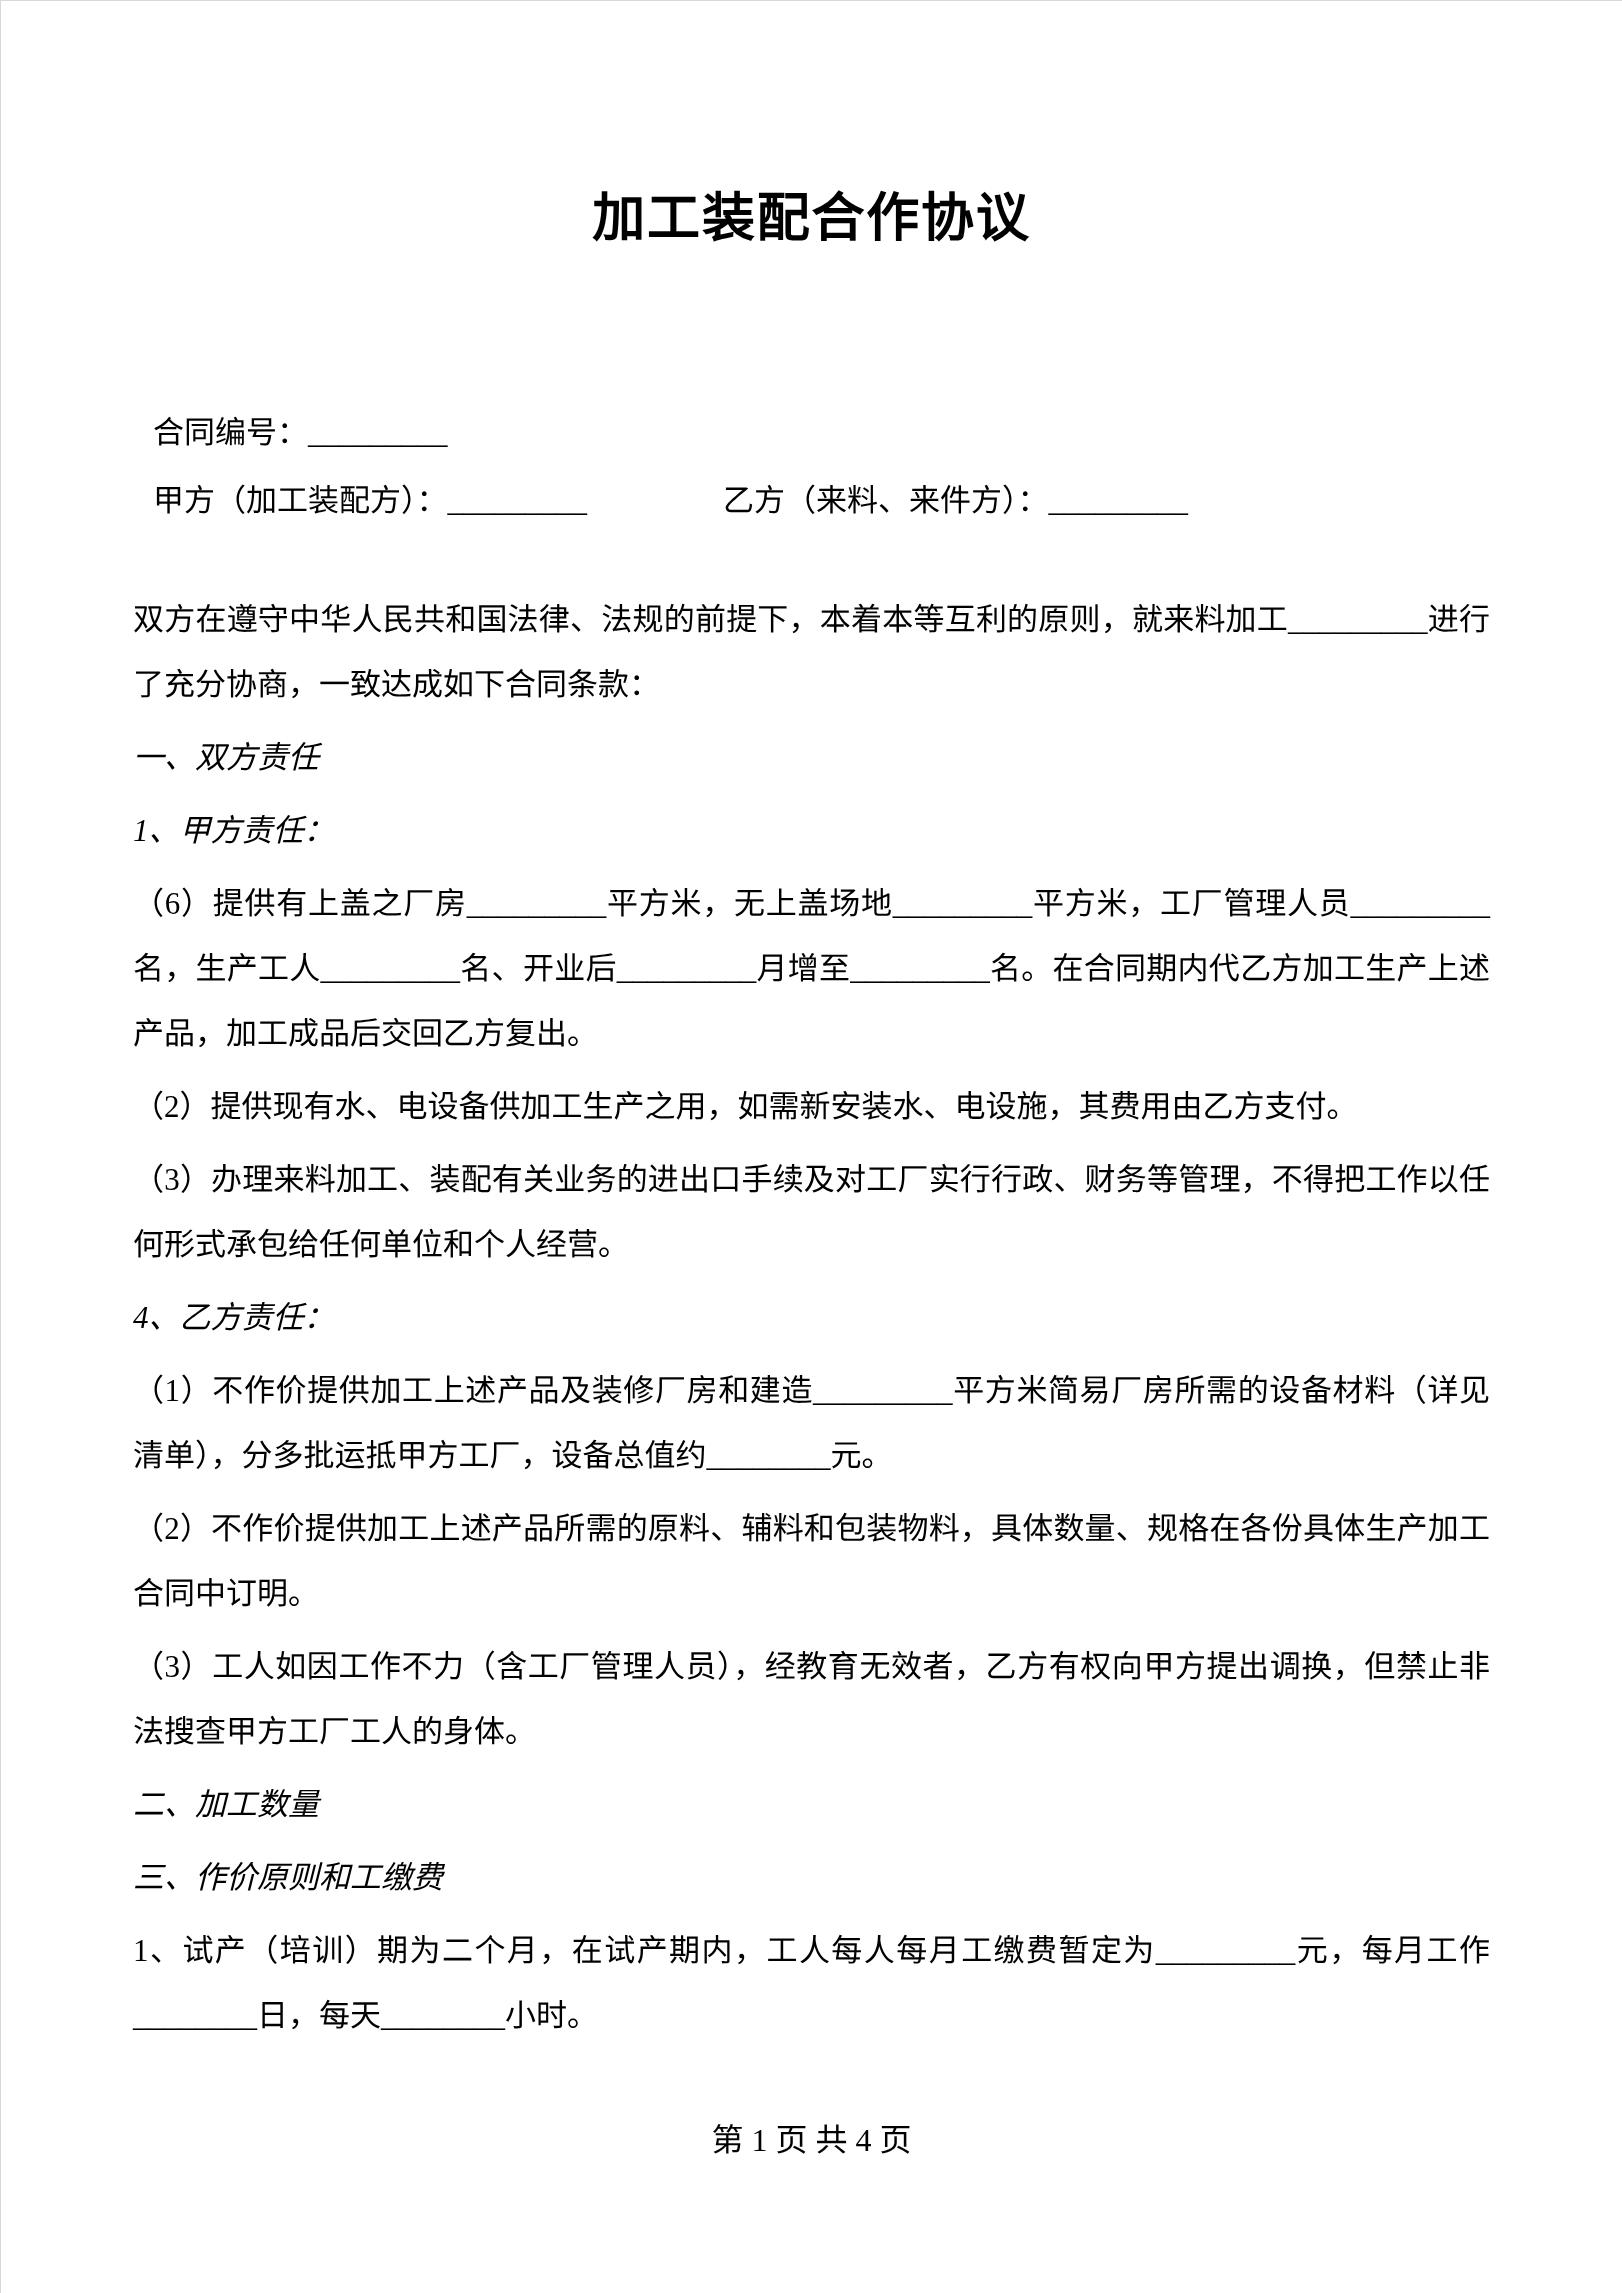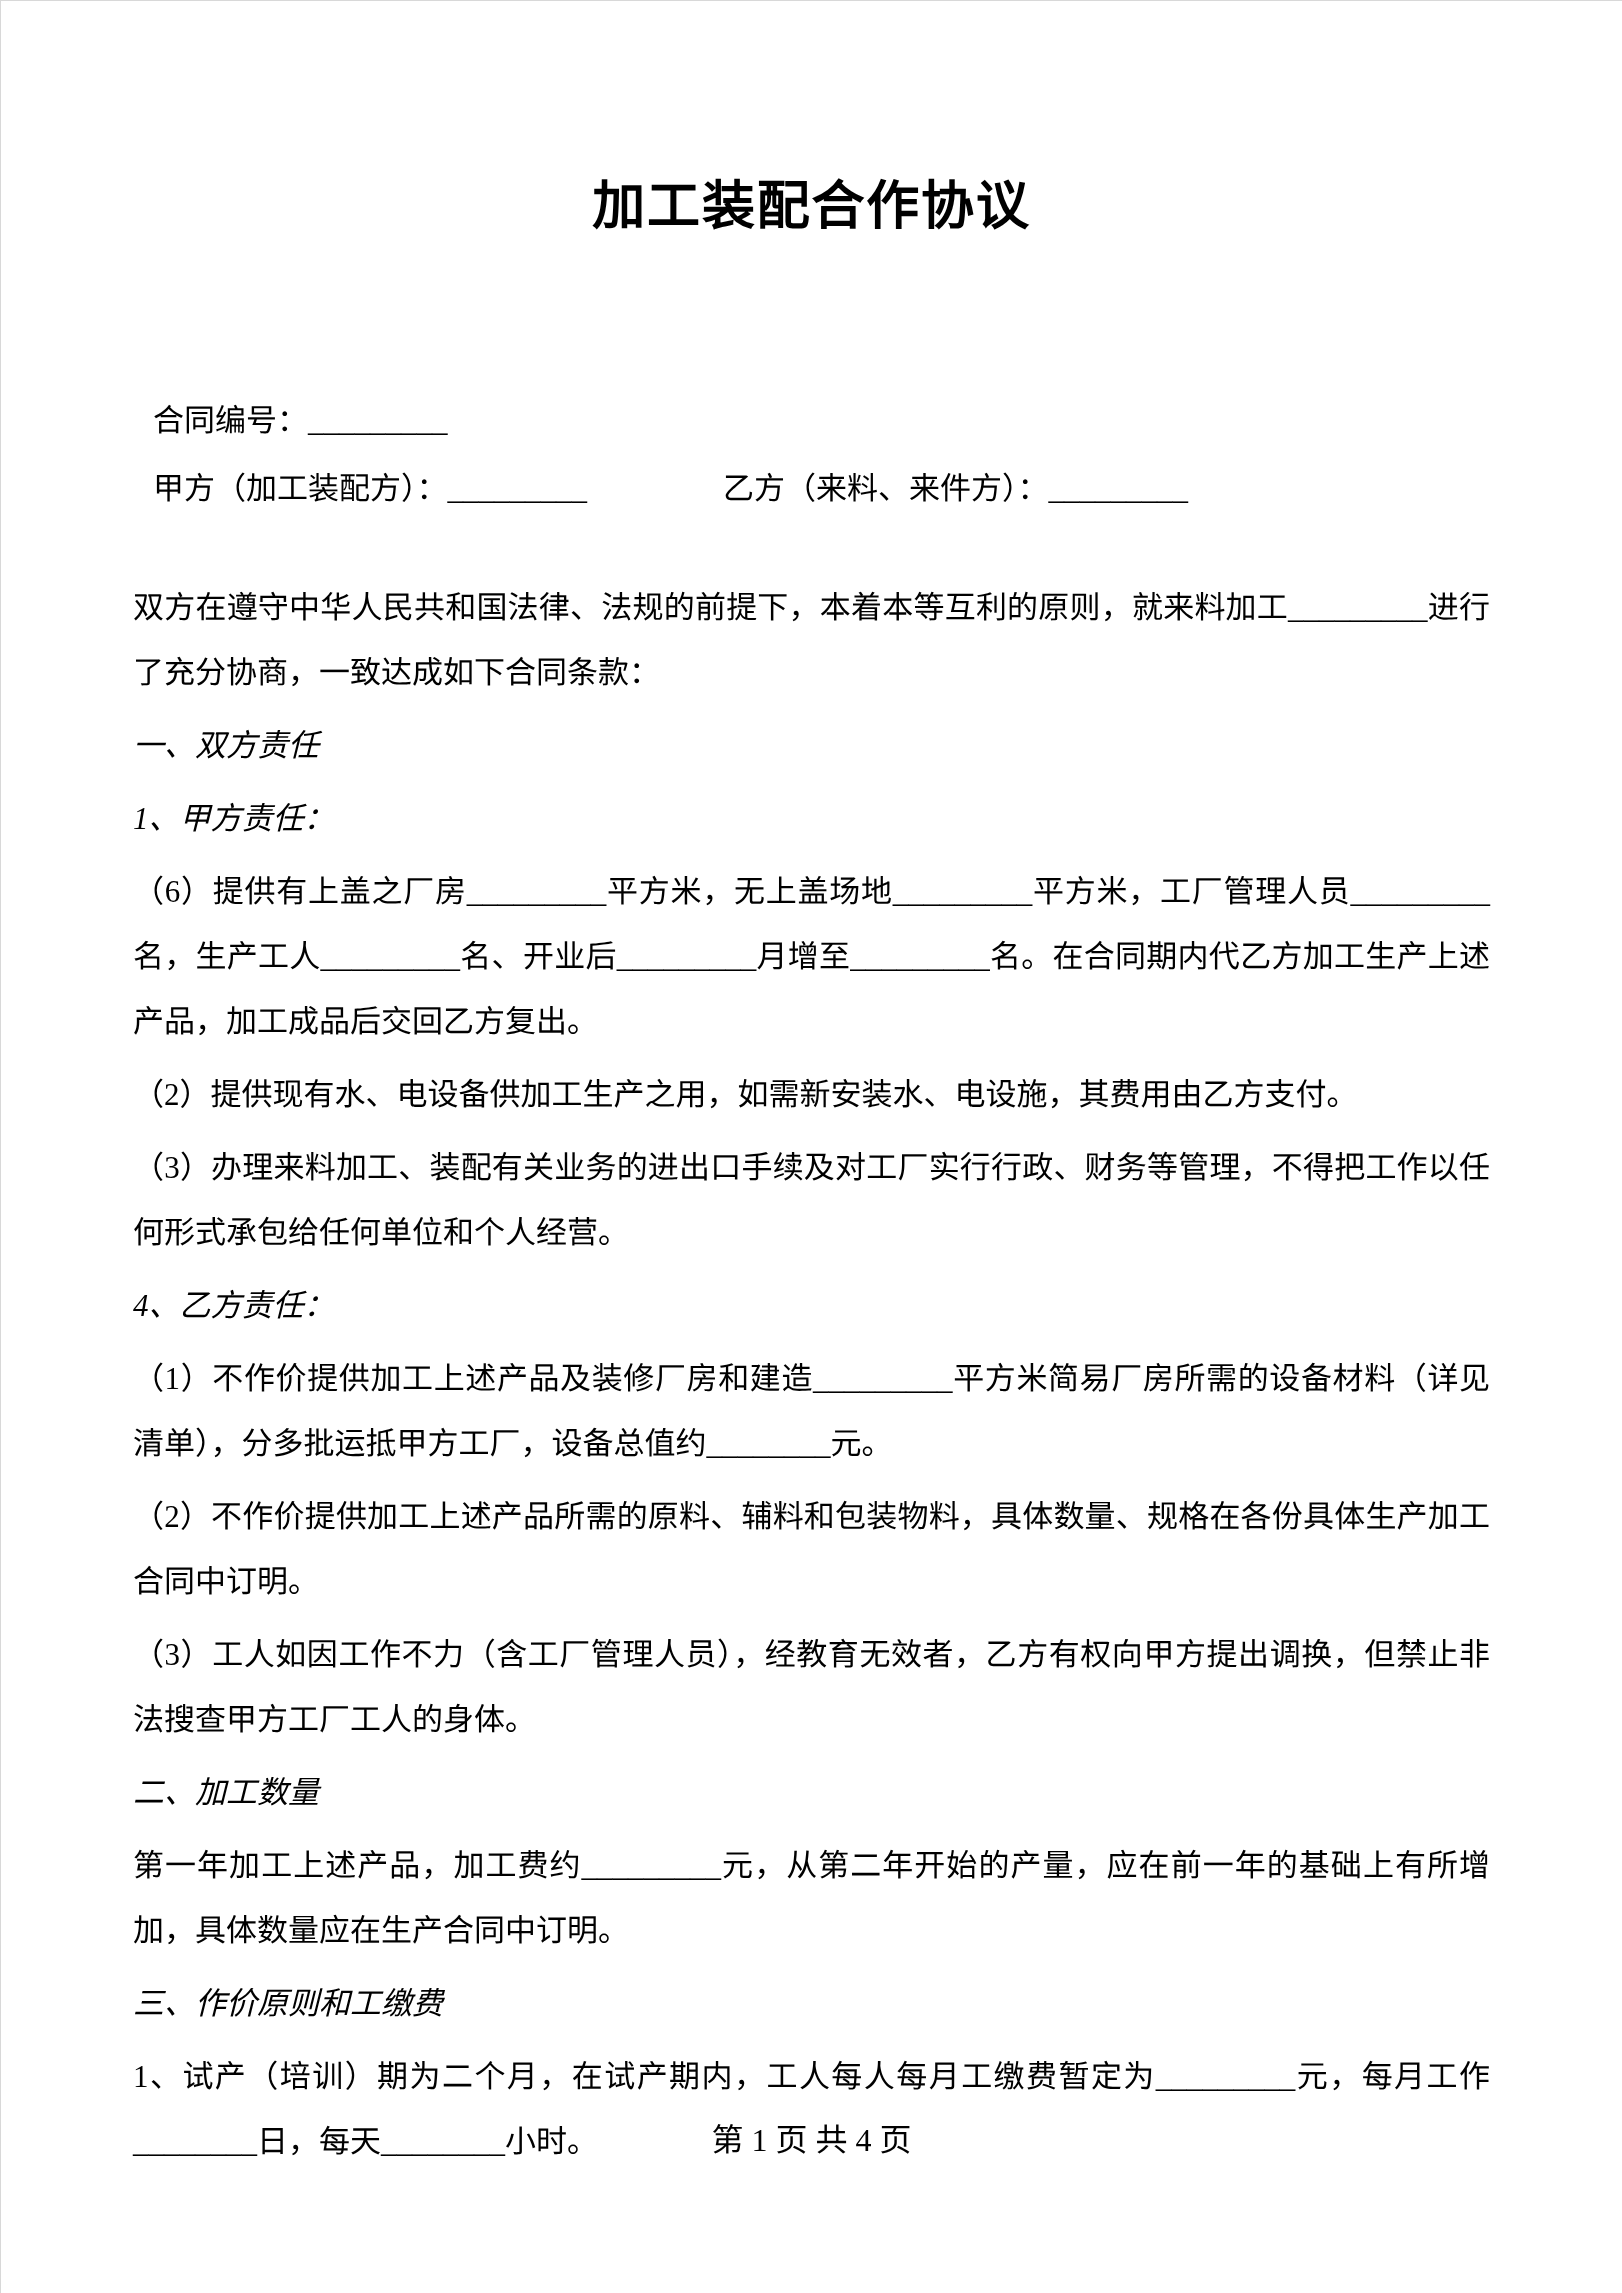--- a/index.html
+++ b/index.html
@@ -13,21 +13,21 @@
     height: 2294px;
     box-sizing: border-box;
     background: #ffffff;
     border: 1.8px solid #d8d8d8;
     padding: 0 124px;
     font-family: "Liberation Serif", "DejaVu Serif", serif;
     color: #000000;
     overflow: hidden;
   }
   .doc-title {
-    margin: 0;
+    margin: 12px;
     padding-top: 168px;
     font-size: 53px;
     font-weight: bold;
     text-align: center;
     line-height: 1.4;
     letter-spacing: 1.8px;
   }
   .header-block {
     margin-top: 144px;
   }
@@ -85,21 +85,20 @@
     <p class="para heading">一、双方责任</p>
     <p class="para heading">1、甲方责任：</p>
     <p class="para item">（6）提供有上盖之厂房_________平方米，无上盖场地_________平方米，工厂管理人员_________名，生产工人_________名、开业后_________月增至_________名。在合同期内代乙方加工生产上述产品，加工成品后交回乙方复出。</p>
     <p class="para item">（2）提供现有水、电设备供加工生产之用，如需新安装水、电设施，其费用由乙方支付。</p>
     <p class="para item">（3）办理来料加工、装配有关业务的进出口手续及对工厂实行行政、财务等管理，不得把工作以任何形式承包给任何单位和个人经营。</p>
     <p class="para heading">4、乙方责任：</p>
     <p class="para item">（1）不作价提供加工上述产品及装修厂房和建造_________平方米简易厂房所需的设备材料（详见清单），分多批运抵甲方工厂，设备总值约________元。</p>
     <p class="para item">（2）不作价提供加工上述产品所需的原料、辅料和包装物料，具体数量、规格在各份具体生产加工合同中订明。</p>
     <p class="para item">（3）工人如因工作不力（含工厂管理人员），经教育无效者，乙方有权向甲方提出调换，但禁止非法搜查甲方工厂工人的身体。</p>
     <p class="para heading">二、加工数量</p>
-    <p class="para body">第一年加工上述产品，加工费约_________元，从第二年开始的产量，应在前一年的基础上有所增加，具体数量应在生产合同中订明。</p>
     <p class="para heading">三、作价原则和工缴费</p>
     <p class="para body">1、试产（培训）期为二个月，在试产期内，工人每人每月工缴费暂定为_________元，每月工作________日，每天________小时。</p>
   </div>
 
   <div class="page-footer">第 1 页 共 4 页</div>
 
 </div>
 
 
 </body></html>

